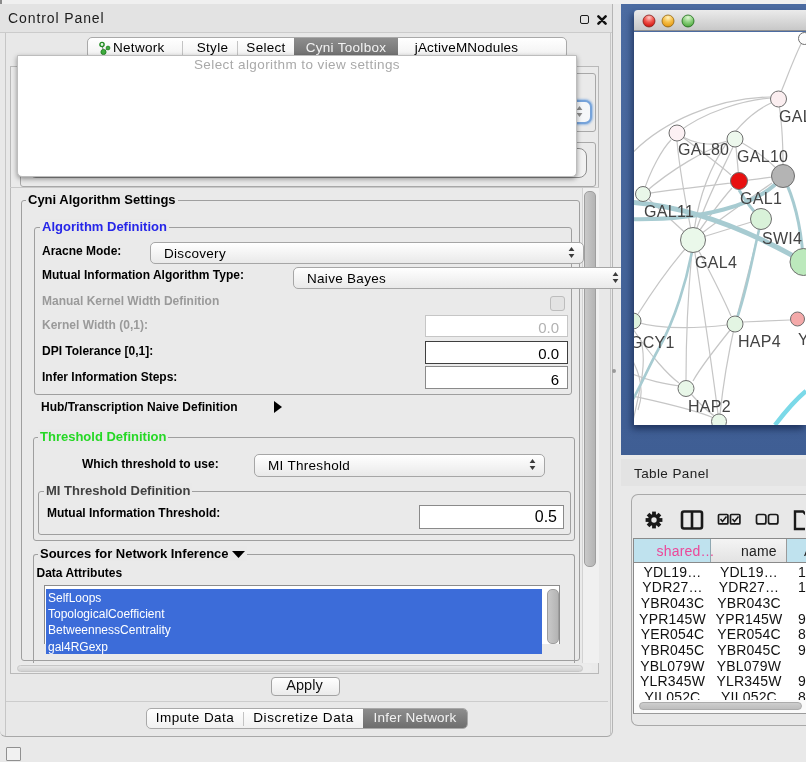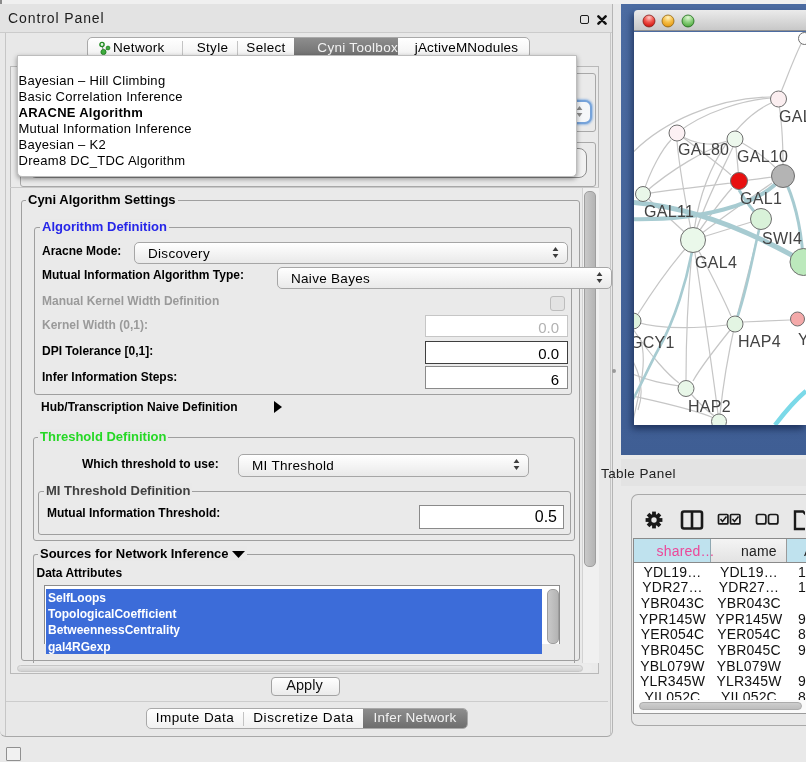--- a/index.html
+++ b/index.html
@@ -5,21 +5,21 @@
 html,body{margin:0;padding:0;}
 body{width:806px;height:762px;position:relative;overflow:hidden;
   font-family:"Liberation Sans", sans-serif;background:#e9e9e9;}
 .abs{position:absolute;}
 .lbl{font-size:12px;color:#000;white-space:nowrap;}
 .bold{font-weight:bold;}
 .grey{color:#9a9a9a;}
 .group{position:absolute;border:1px solid #9f9f9f;border-radius:3px;}
 .gtitle{position:absolute;top:-9px;background:#e9e9e9;padding:0 2px;font-size:13px;font-weight:bold;white-space:nowrap;}
 .combo{position:absolute;background:linear-gradient(#ffffff,#f2f2f2 60%,#e9e9e9);
-  border:1px solid #a6a6a6;border-radius:5px;font-size:13.5px;letter-spacing:0.3px;color:#000;}
+  border:1px solid #a6a6a6;border-radius:5px;font-size:13.5px;letter-spacing:0.3px;color:#000;margin-left:16px;}
 .combo .ctext{position:absolute;left:13px;top:3px;}
 .field{position:absolute;background:#fff;border:1px solid #8a8a8a;font-size:15px;color:#000;text-align:right;}
 .field span{position:absolute;right:8px;top:3px;}
 .sbthumb{position:absolute;background:linear-gradient(90deg,#c9c9c9,#b4b4b4);
   border:1px solid #9e9e9e;border-radius:5px;}
 </style>
 </head>
 <body>
 
 <div class="abs" style="left:0;top:0;width:806px;height:4px;background:#f0f0f0;"></div>
@@ -32,35 +32,35 @@
 
   <div class="abs" style="left:580px;top:11px;width:7px;height:7px;border:1.5px solid #1b1b1b;border-radius:2px;"></div>
 
   <svg class="abs" style="left:597px;top:11px;" width="10" height="10" viewBox="0 0 10 10">
     <path d="M1.4 1.4 L8.6 8.6 M8.6 1.4 L1.4 8.6" stroke="#111" stroke-width="2.5" stroke-linecap="round"></path>
   </svg>
 
   <div class="abs" style="left:5px;top:29px;width:604px;height:703px;border-left:1px solid #c6c6c6;border-right:1px solid #c6c6c6;"></div>
 </div>
 
-<div class="abs" id="toptabs" style="left:87px;top:37px;width:443px;height:22px;background:linear-gradient(#ffffff,#f0f0f0);border:1px solid #a9a9a9;border-radius:5px;box-sizing:border-box;">
+<div class="abs" id="toptabs" style="left:87px;top:37px;width:480px;height:22px;background:linear-gradient(#ffffff,#f0f0f0);border:1px solid #a9a9a9;border-radius:5px;box-sizing:border-box;">
   <div class="abs" style="left:94px;top:3px;width:1px;height:14px;background:#c3c3c3;"></div>
   <div class="abs" style="left:149px;top:3px;width:1px;height:14px;background:#c3c3c3;"></div>
   <div class="abs" style="left:206px;top:0;width:104px;height:20px;background:linear-gradient(#8d8d8d,#6e6e6e);"></div>
 
   <svg class="abs" style="left:10px;top:3px;" width="14" height="15" viewBox="0 0 14 15">
     <path d="M4 3.5 L5.5 11 M5.5 11 L10 7" stroke="#777" stroke-width="1"></path>
     <circle cx="4" cy="3.5" r="2.1" fill="#e8f5e8" stroke="#1f8a1f" stroke-width="1.4"></circle>
     <circle cx="5.5" cy="11" r="2.6" fill="#3fae3f" stroke="#1f7a1f" stroke-width="0.8"></circle>
     <circle cx="10" cy="7" r="1.9" fill="#3fae3f" stroke="#1f7a1f" stroke-width="0.8"></circle>
   </svg>
   <div class="abs" style="left:25px;top:1.5px;font-size:13.5px;letter-spacing:0.3px;">Network</div>
   <div class="abs" style="left:101px;top:1.5px;width:47px;text-align:center;font-size:13.5px;letter-spacing:0.3px;">Style</div>
   <div class="abs" style="left:150px;top:1.5px;width:56px;text-align:center;font-size:13.5px;letter-spacing:0.3px;">Select</div>
-  <div class="abs" style="left:206px;top:1.5px;width:104px;text-align:right;font-size:13.5px;letter-spacing:0.3px;color:#f2f2f2;">Cyni Toolbox</div>
+  <div class="abs" style="left:206px;top:1.5px;width:104px;text-align:center;font-size:13.5px;letter-spacing:0.3px;color:#f2f2f2;">Cyni Toolbox</div>
   <div class="abs" style="left:317px;top:1.5px;width:123px;text-align:center;font-size:13.5px;letter-spacing:0.2px;">jActiveMNodules</div>
 </div>
 
 <div class="abs" style="left:10px;top:66px;width:589px;height:608px;border:1px solid #b9b9b9;background:#eaeaea;box-sizing:border-box;"></div>
 
 <div class="abs" style="left:20px;top:73px;width:574px;height:57px;border:1px solid #a8a8a8;border-radius:3px;"></div>
 <div class="abs" style="left:20px;top:142px;width:574px;height:43px;border:1px solid #a8a8a8;border-radius:3px;"></div>
 <div class="abs" style="left:28px;top:148px;width:559px;height:30px;border:1.5px solid #8f8f8f;border-radius:8px;background:#f2f2f2;box-sizing:border-box;"></div>
 <div class="abs" style="left:28px;top:100px;width:564px;height:24px;border:2.5px solid #76a3da;border-radius:7px;box-shadow:0 0 2px 1px rgba(100,155,220,.6);background:#f5f7f9;box-sizing:border-box;">
   <svg style="position:absolute;right:7px;top:4px;" width="7" height="11" viewBox="0 0 7 11">
@@ -132,21 +132,21 @@
     <span style="top:2px;right:6px;">0.5</span>
   </div>
 
 <div class="group" style="left:33px;top:553.5px;width:540px;height:108px;border-bottom:none;border-radius:3px 3px 0 0;">
   <div class="gtitle" style="left:4px;">Sources for Network Inference <svg width="13" height="9" viewBox="0 0 13 9" style="vertical-align:-1px;">
         <path d="M0 1 L13 1 L6.5 8 Z" fill="#000"></path>
       </svg></div>
 </div>
 <div class="abs lbl bold" style="left:36.5px;top:565.5px;">Data Attributes</div>
 
-<div class="abs" style="left:44px;top:585px;width:516px;height:59px;background:#ffffff;border:1px solid #8c8c8c;border-bottom:none;box-sizing:border-box;font-weight:bold;">
+<div class="abs" style="left:44px;top:585px;width:516px;height:59px;background:#ffffff;border:1px solid #8c8c8c;border-bottom:none;box-sizing:border-box;">
   <div style="position:absolute;left:1px;top:2.5px;width:496px;height:65.5px;background:#3c6cd9;"></div>
   <div style="position:absolute;left:3px;top:3.5px;font-size:12px;line-height:16.37px;color:#fff;">SelfLoops<br>TopologicalCoefficient<br>BetweennessCentrality<br>gal4RGexp</div>
   <div class="sbthumb" style="left:501.5px;top:2.5px;width:10px;height:53px;"></div>
 </div>
 
 <div class="abs" style="left:16px;top:664px;width:576px;height:9px;background:#ececec;border-radius:5px;"></div>
 <div class="abs" style="left:17px;top:665px;width:566px;height:7px;background:linear-gradient(#e6e6e6,#d2d2d2);border:1px solid #c6c6c6;border-radius:4px;box-sizing:border-box;"></div>
 
 <div class="abs" style="left:271px;top:677px;width:67px;height:17px;background:linear-gradient(#ffffff,#ebebeb);border:1px solid #a3a3a3;border-radius:4px;"></div>
 <div class="abs" style="left:271px;top:677px;width:67px;text-align:center;font-size:14.5px;color:#111;">Apply</div>
@@ -157,28 +157,21 @@
   <div class="abs" style="left:96px;top:2.5px;width:1px;height:14px;background:#c3c3c3;"></div>
   <div class="abs" style="left:216px;top:0;width:104px;height:19px;background:linear-gradient(#8d8d8d,#6e6e6e);border-radius:0 4px 4px 0;"></div>
   <div class="abs" style="left:0px;top:0.5px;width:96px;text-align:center;font-size:13.5px;letter-spacing:0.45px;">Impute Data</div>
   <div class="abs" style="left:97px;top:0.5px;width:119px;text-align:center;font-size:13.5px;letter-spacing:0.6px;">Discretize Data</div>
   <div class="abs" style="left:216px;top:0.5px;width:104px;text-align:center;font-size:13.5px;letter-spacing:0.2px;color:#f2f2f2;">Infer Network</div>
 </div>
 
 <div class="abs" style="left:6px;top:747px;width:13px;height:12px;background:#f1f1f1;border:1px solid #909090;border-radius:1px;"></div>
 
 <div class="abs" id="popup" style="left:17px;top:55px;width:560px;height:122px;background:#ffffff;border:1px solid #bdbdbd;border-radius:0 0 5px 5px;box-shadow:0 2px 5px rgba(0,0,0,.4);box-sizing:border-box;">
-  <div style="position:absolute;left:0.5px;top:17px;font-size:13px;letter-spacing:0.28px;line-height:16px;color:#000;">
-    Bayesian – Hill Climbing<br>
-    Basic Correlation Inference<br>
-    <b>ARACNE Algorithm</b><br>
-    Mutual Information Inference<br>
-    Bayesian – K2<br>
-    Dream8 DC_TDC Algorithm
-  </div>
+  <div style="position:absolute;left:0;top:0.5px;width:100%;text-align:center;font-size:13.5px;letter-spacing:0.4px;color:#a9a9a9;">Select algorithm to view settings</div>
 </div>
 
 <div class="abs" style="left:621px;top:4px;width:185px;height:450.5px;background:linear-gradient(#4c6ca2,#3f5e94);"></div>
 
 <div class="abs" id="netwin" style="left:634px;top:10px;width:172px;height:415px;box-shadow:-2px 4px 7px rgba(8,22,55,.6);">
   <div class="abs" style="left:0;top:0;width:172px;height:21px;background:linear-gradient(#ebebeb,#c8c8c8);border-bottom:1px solid #8f8f8f;border-radius:4px 0 0 0;box-sizing:border-box;"></div>
   <div class="abs" style="left:649px;top:21px;"></div>
   <svg class="abs" style="left:0;top:0;" width="172" height="22" viewBox="0 0 172 22">
     <defs>
       <radialGradient id="rg" cx="0.5" cy="0.22" r="0.85">
@@ -280,21 +273,21 @@
       <text x="630" y="348">GCY1</text>
       <text x="738" y="347">HAP4</text>
       <text x="798" y="345">Y</text>
       <text x="688" y="412">HAP2</text>
     </g>
   </svg>
   </div>
 </div>
 
 <div class="abs" style="left:621px;top:458.5px;width:185px;height:27.5px;background:#e3e3e3;"></div>
-<div class="abs" style="left:601px;top:466px;font-size:13.5px;letter-spacing:0.4px;color:#222;">Table Panel</div>
+<div class="abs" style="left:634px;top:466px;font-size:13.5px;letter-spacing:0.4px;color:#222;">Table Panel</div>
 
 <div class="abs" id="tblwin" style="left:631px;top:494px;width:175px;height:232px;background:#e8e8e8;border:1px solid #a9a9a9;border-right:none;border-radius:7px 0 0 7px;box-sizing:border-box;">
 
   <svg class="abs" style="left:13px;top:15px;" width="160" height="22" viewBox="0 0 160 22">
 
     <g transform="translate(9,10)" fill="#1a1a1a">
       <circle r="6"></circle>
       <g>
         <rect x="-1.9" y="-8.4" width="3.8" height="16.8"></rect>
         <rect x="-8.4" y="-1.9" width="16.8" height="3.8"></rect>

